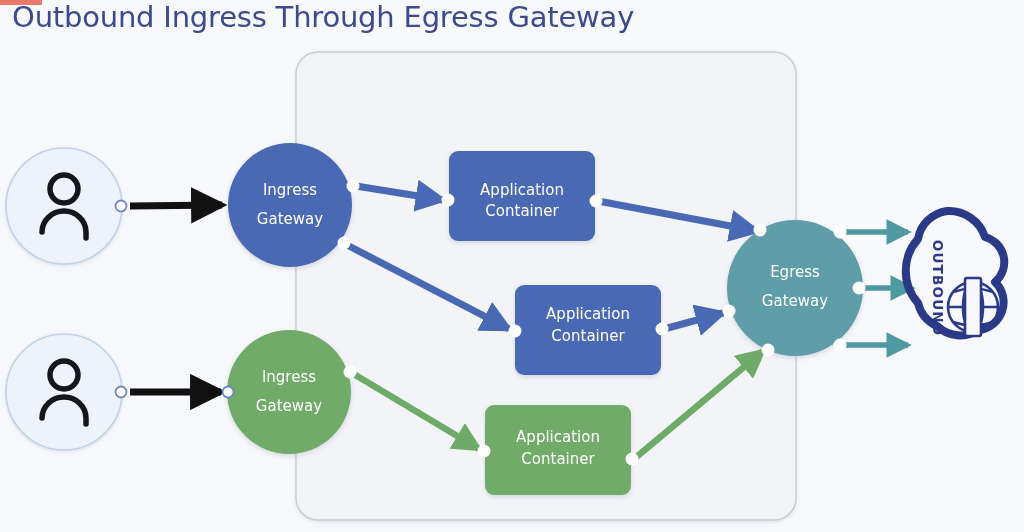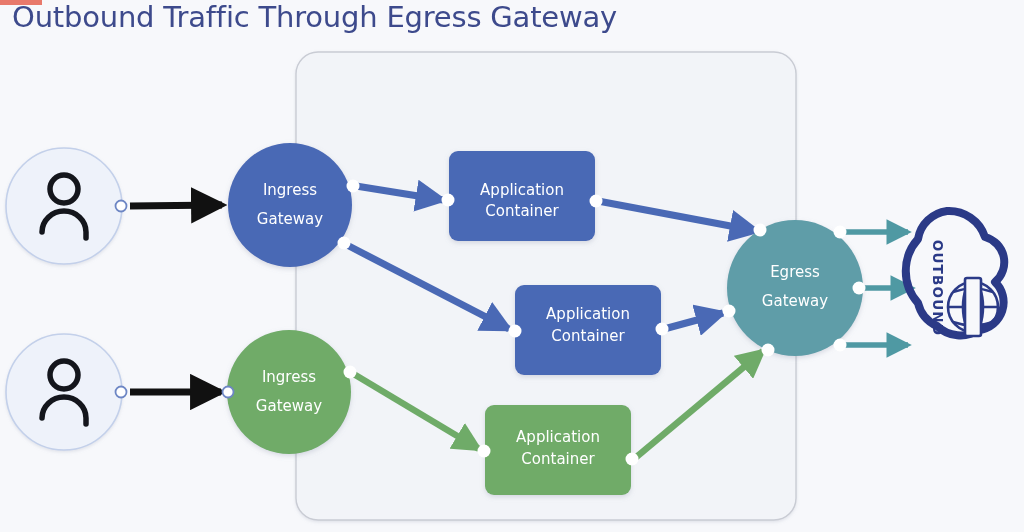--- a/index.html
+++ b/index.html
@@ -52,21 +52,21 @@
     font-weight: bold;
     letter-spacing: 1.2px;
     text-anchor: middle;
     dominant-baseline: middle;
   }
 </style>
 </head>
 <body style="background: rgb(247, 248, 251);">
 
 <div id="accent-bar" style="background: rgb(232, 121, 107);"></div>
-<div id="page-title" style="color: rgb(61, 74, 140);">Outbound Traffic Through Egress Gateway</div>
+<div id="page-title" style="color: rgb(61, 74, 140);">Outbound Ingress Through Egress Gateway</div>
 
 <svg id="diagram" width="1024" height="532" viewBox="0 0 1024 532">
 
   <defs>
     <marker id="arrow-black" viewBox="0 0 10 10" refX="8.5" refY="5" markerWidth="5.2" markerHeight="5.2" orient="auto-start-reverse">
       <path d="M 0 0 L 10 5 L 0 10 z" fill="#111111"></path>
     </marker>
     <marker id="arrow-blue" viewBox="0 0 10 10" refX="8.5" refY="5" markerWidth="4.6" markerHeight="4.6" orient="auto-start-reverse">
       <path d="M 0 0 L 10 5 L 0 10 z" fill="#4a69b5"></path>
     </marker>

